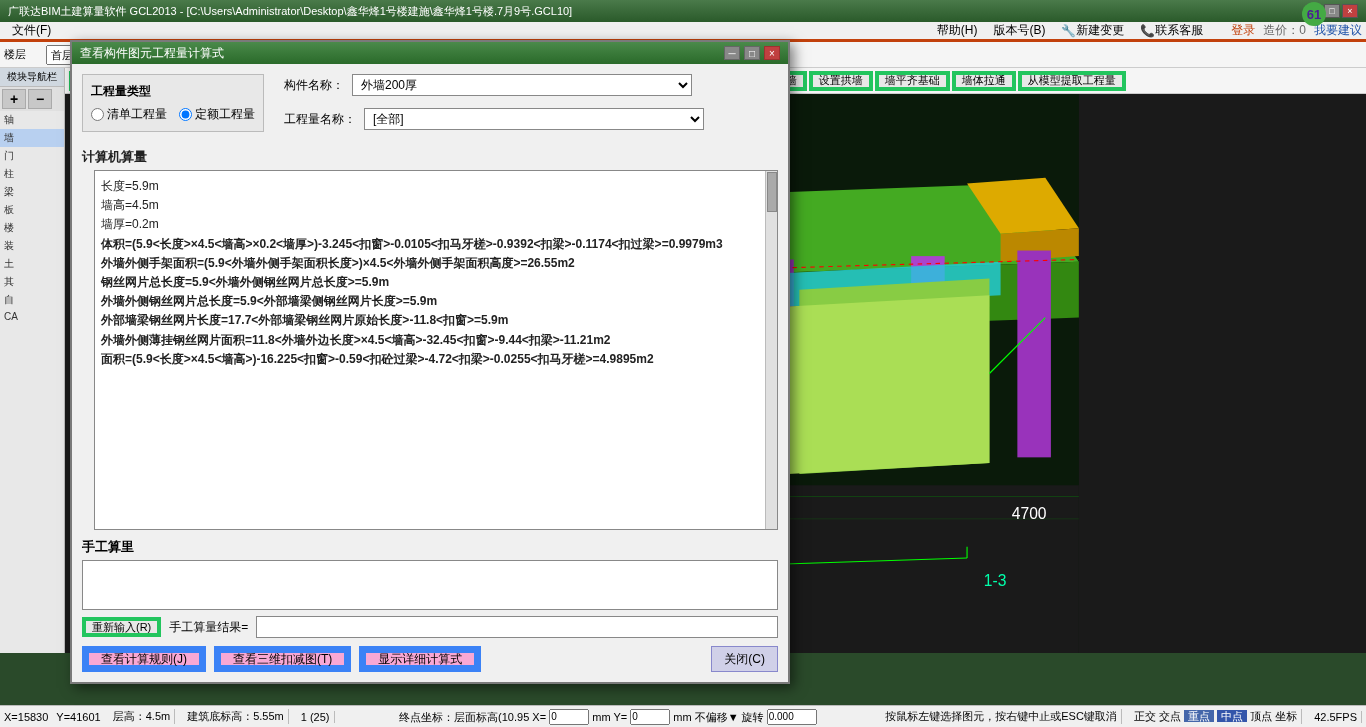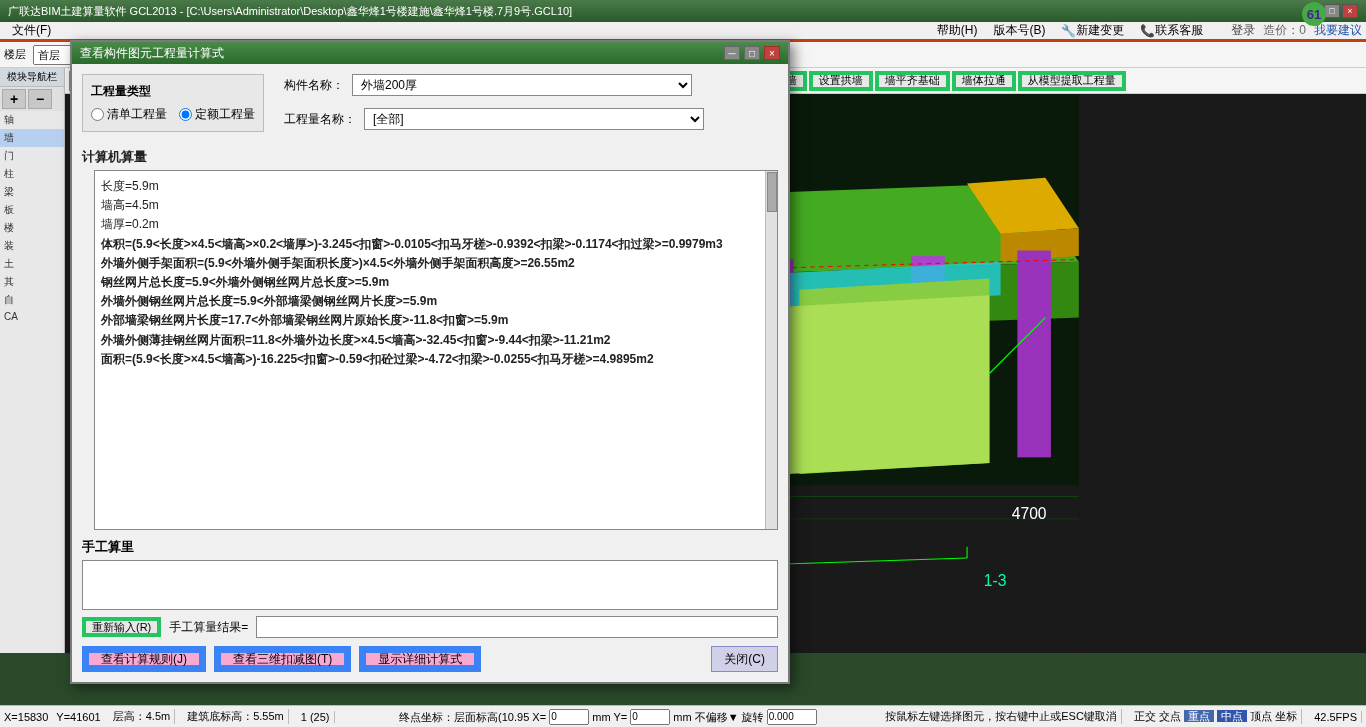--- a/index.html
+++ b/index.html
@@ -307,28 +307,28 @@
 </div>
 
 <div class="menu-bar">
   <div class="menu-item">文件(F)</div>
   <div style="flex:1"></div>
   <div class="menu-item">帮助(H)</div>
   <div class="menu-item">版本号(B)</div>
   <div class="menu-item">🔧 <span>新建变更</span></div>
   <div class="menu-item">📞 <span>联系客服</span></div>
   <div style="margin-left:20px; display:flex; gap:8px; align-items:center;">
-    <span style="cursor:pointer; color:#404040;">登录</span>
+    <span style="cursor:pointer; color:#c2410c;">登录</span>
     <span style="color:#666;">造价：0</span>
     <span style="cursor:pointer; color:#2255aa;">我要建议</span>
   </div>
 </div>
 
 <div class="toolbar">
-  <div style="display:flex; align-items:center; gap:7px;">
+  <div style="display:flex; align-items:center; gap:20px;">
     <span style="font-size:11px;">楼层</span>
     <select style="font-size:11px; height:20px; width:80px;">
       <option>首层</option>
     </select>
   </div>
   <div class="toolbar-sep"></div>
   <div class="toolbar-btn">俯视▼</div>
   <div class="toolbar-btn">三维</div>
   <div class="toolbar-btn">局部三维▼</div>
   <div class="toolbar-btn">全屏</div>

